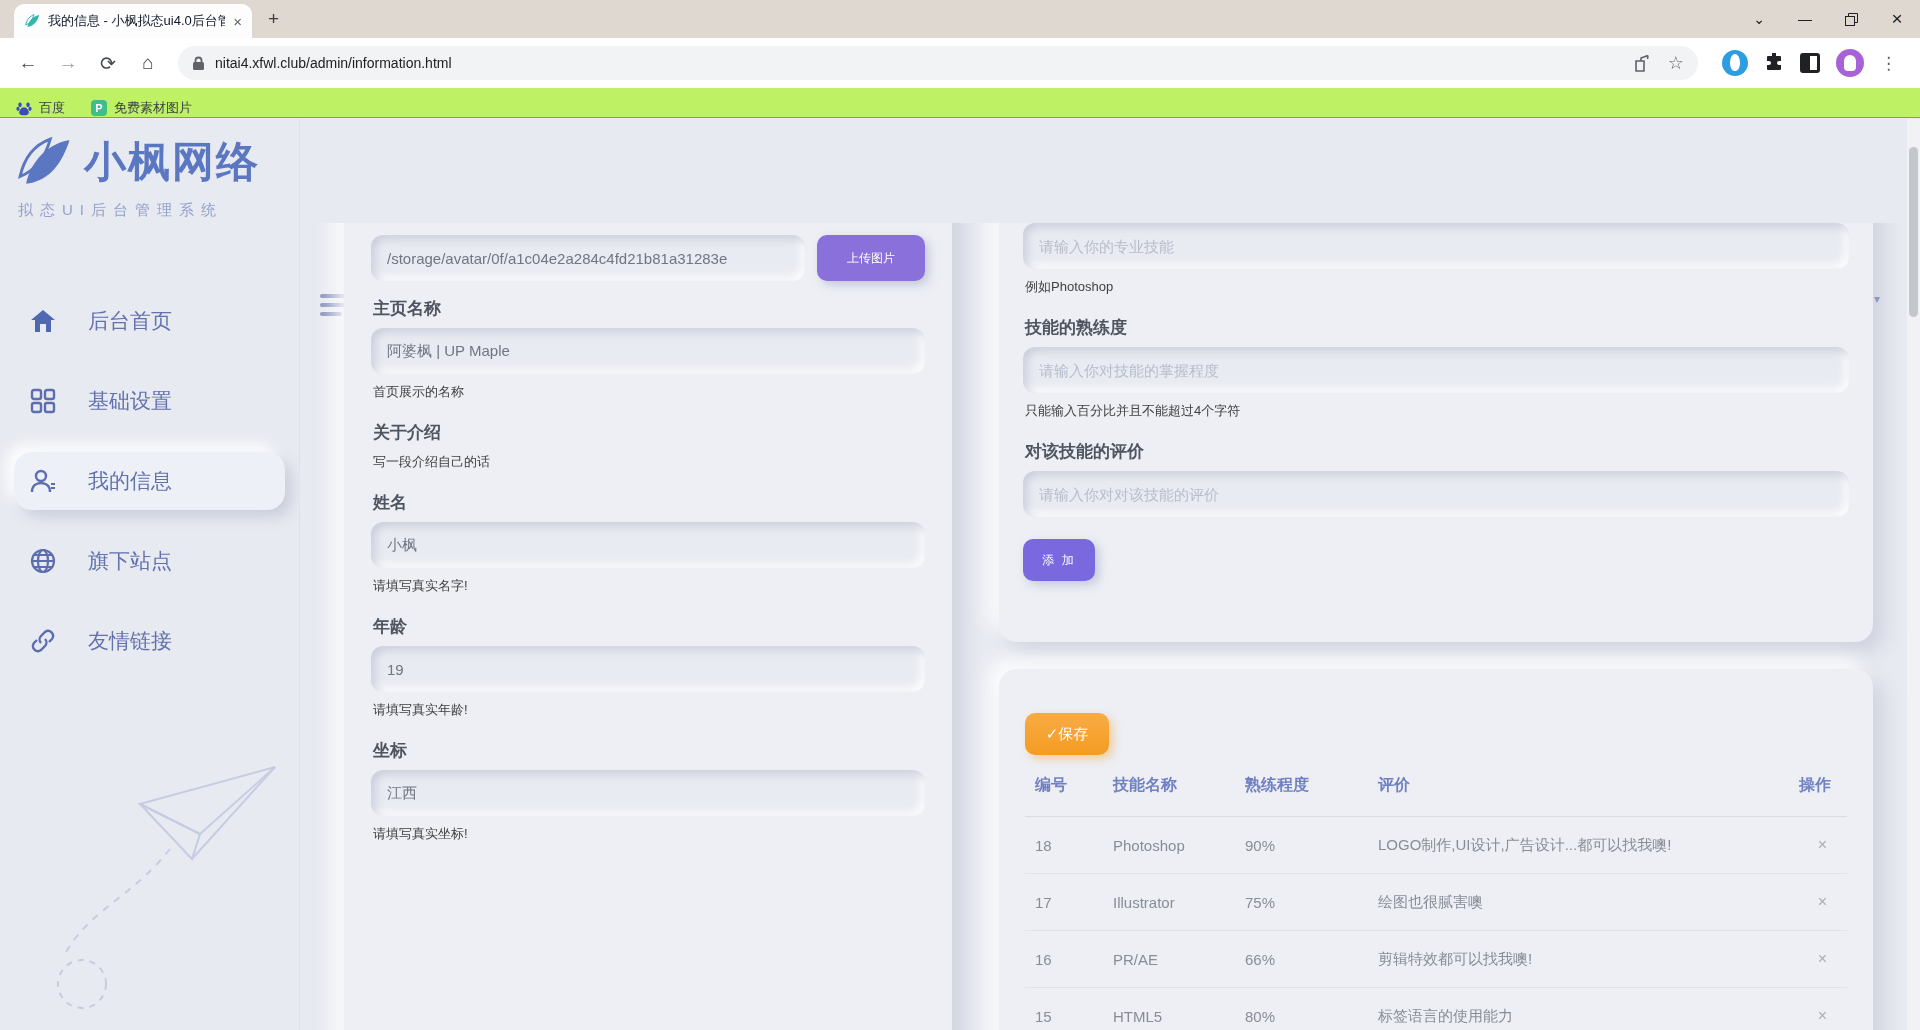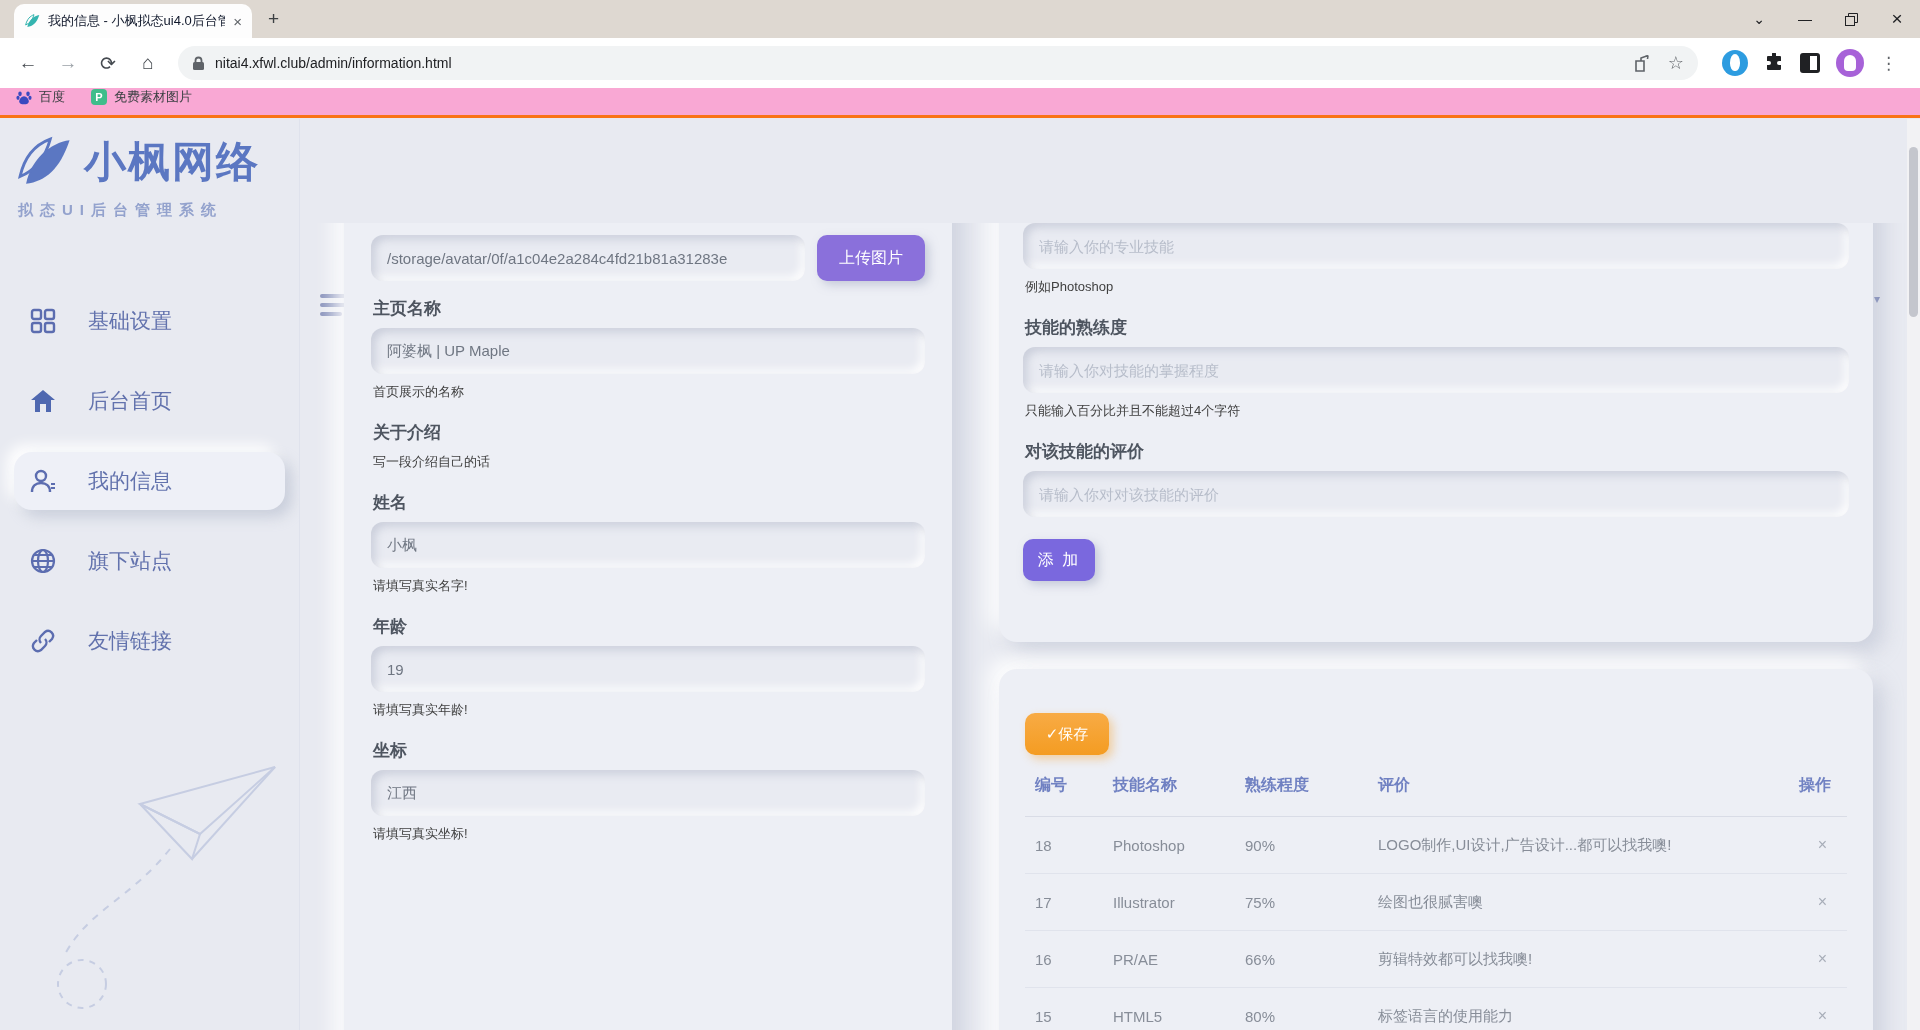--- a/index.html
+++ b/index.html
@@ -21,32 +21,32 @@
   .url-text { flex:1; font-size:14px; color:#202124; }
   .url-actions { display:flex; gap:14px; align-items:center; }
   .ext-area { display:flex; align-items:center; gap:16px; padding:0 10px; }
   .ext-circle-blue { width:26px; height:26px; border-radius:50%; background:#2d9ce0; position:relative; }
   .ext-circle-blue::after { content:""; position:absolute; left:8px; top:4px; width:10px; height:17px; background:#fff; border-radius:50% 50% 45% 45%; }
   .sidebar-toggle-ic { width:20px; height:20px; border:3px solid #202124; border-radius:3px; position:relative; }
   .sidebar-toggle-ic::after { content:""; position:absolute; left:0; top:0; width:7px; height:14px; background:#202124; }
   .profile-circle { width:28px; height:28px; border-radius:50%; background:#a762d8; position:relative; }
   .profile-circle::after { content:""; position:absolute; left:8px; top:6px; width:12px; height:16px; background:#fff; border-radius:6px 6px 4px 4px; }
   .dots { font-size:17px; color:#5f6368; letter-spacing:1px; }
-  .bookmarks { position:absolute; top:88px; left:0; width:1920px; height:30px; background:#f9a8d4; border-bottom:3px solid #f97316; display:flex; align-items:flex-start; padding:0 16px; gap:26px; }
+  .bookmarks { position:absolute; top:88px; left:0; width:1920px; height:30px; background:#bef264; border-bottom:1px solid #f97316; display:flex; align-items:flex-end; padding:0 16px; gap:26px; }
   .bm { display:flex; align-items:center; gap:7px; font-size:13px; color:#3c4043; }
   .bm-p { width:16px; height:16px; background:#3fbd8b; color:#fff; border-radius:4px; font-size:11px; font-weight:bold; display:flex; align-items:center; justify-content:center; }
 
   
   .app { position:absolute; top:119px; left:0; width:1920px; height:911px; background:#e8eaf1; }
 
   
   .sidebar { position:absolute; left:0; top:0; width:300px; height:100%; border-right:1px solid #dfe2ec; overflow:hidden; }
   .logo-row { display:flex; align-items:center; gap:12px; padding:14px 0 0 14px; }
   .logo-text { font-size:42px; font-weight:bold; color:#5b77c2; letter-spacing:2px; }
-  .logo-sub { font-size:15px; color:#93a2cd; letter-spacing:7px; padding:10px 0 0 18px;font-weight:bold; }
+  .logo-sub { font-size:15px; color:#93a2cd; letter-spacing:7px; padding:10px 0 0 18px; }
   .menu { margin-top:72px; }
   .menu-item { height:58px; margin:22px 14px; display:flex; align-items:center; gap:30px; padding-left:14px; border-radius:18px; cursor:pointer; }
   .menu-item .mi-label { font-size:21px; color:#6272ad; }
   .menu-item.active { background:#eef0f7; box-shadow:7px 7px 14px rgba(165,172,194,.45), -7px -7px 14px #ffffff; }
   .mi-icon { width:30px; height:30px; flex:0 0 30px; }
   .plane-decor { position:absolute; left:20px; top:620px; }
 
   
   .hamburger { position:absolute; left:320px; top:175px; width:30px; height:22px; display:flex; flex-direction:column; justify-content:space-between; cursor:pointer; }
   .hamburger span { height:4px; background:#8791bb; border-radius:2px; }
@@ -71,21 +71,21 @@
 
   .fld-label { font-size:17px; font-weight:bold; color:#4e5560; margin:20px 0 8px 2px; }
   .fld-label:first-of-type { margin-top:0; }
   .neu-input, .neu-textarea { width:100%; background:#e9ebf2; border:none; outline:none; border-radius:12px; box-shadow:inset 4px 4px 8px rgba(163,170,190,.45), inset -4px -4px 8px rgba(255,255,255,.95); font-size:15px; color:#6f7682; padding:0 16px; }
   .neu-input { height:46px; }
   .neu-input::placeholder, .neu-textarea::placeholder { color:#b7bdca; }
   .neu-textarea { height:146px; padding:14px 16px; resize:none; font-family:inherit; line-height:1.5; }
   .fld-help { font-size:13px; color:#404040; margin:9px 0 0 2px; }
   .path-row { display:flex; gap:12px; }
   .path-row .neu-input { flex:1; }
-  .btn-purple { background:#8a70db; color:#fff; border:none; border-radius:10px; font-size:16px; cursor:pointer; box-shadow:4px 4px 10px rgba(160,168,192,.5); }
+  .btn-purple { background:#8a70db; color:#fff; border:none; border-radius:10px; font-size:12px; cursor:pointer; box-shadow:4px 4px 10px rgba(160,168,192,.5); }
   .upload-btn { width:108px; height:46px; flex:0 0 108px; }
   .add-btn { width:72px; height:42px; margin-top:22px; background:#7a68de; letter-spacing:2px; }
   .save-btn { width:84px; height:42px; background:linear-gradient(#f8ab45,#f49c22); color:#fff; border:none; border-radius:10px; font-size:15px; cursor:pointer; box-shadow:4px 4px 10px rgba(244,166,60,.45); }
 
   .thead, .trow { display:grid; grid-template-columns:78px 132px 133px 1fr 56px; align-items:center; padding:0 10px; }
   .thead { height:62px; font-size:16px; font-weight:bold; color:#7081c2; border-bottom:1px solid #d9dce6; }
   .trow { height:57px; font-size:15px; color:#878d98; border-bottom:1px solid #e0e3ec; }
   .t-op-h { text-align:right; padding-right:6px; }
   .row-del { text-align:right; padding-right:10px; color:#a7adb8; font-size:16px; cursor:pointer; }
 
@@ -172,33 +172,33 @@
       <svg width="58" height="58" viewBox="0 0 48 48">
           <path d="M10 42 C14 22,30 8,46 6 C38 30,26 40,10 42 Z" fill="#5b77c2"></path>
           <path d="M5 36 C9 18,19 9,30 5 C26 20,17 31,5 36 Z" fill="none" stroke="#5b77c2" stroke-width="2.4"></path>
         </svg>
       <span class="logo-text">小枫网络</span>
     </div>
     <div class="logo-sub">拟态UI后台管理系统</div>
 
     <div class="menu">
       <div class="menu-item">
+        <svg class="mi-icon" viewBox="0 0 30 30">
+            <path d="M15 4 L27 14 H23 V26 H18 V18 H12 V26 H7 V14 H3 Z" fill="#4f68b0"></path>
+          </svg>
+        <span class="mi-label">后台首页</span>
+      </div>
+      <div class="menu-item">
         <svg class="mi-icon" viewBox="0 0 30 30" fill="none" stroke="#5c6db0" stroke-width="2.4">
             <rect x="4" y="4" width="9" height="9" rx="2"></rect>
             <rect x="17" y="4" width="9" height="9" rx="2"></rect>
             <rect x="4" y="17" width="9" height="9" rx="2"></rect>
             <rect x="17" y="17" width="9" height="9" rx="2"></rect>
           </svg>
         <span class="mi-label">基础设置</span>
-      </div>
-      <div class="menu-item">
-        <svg class="mi-icon" viewBox="0 0 30 30">
-            <path d="M15 4 L27 14 H23 V26 H18 V18 H12 V26 H7 V14 H3 Z" fill="#4f68b0"></path>
-          </svg>
-        <span class="mi-label">后台首页</span>
       </div>
       <div class="menu-item active">
         <svg class="mi-icon" viewBox="0 0 30 30" fill="none" stroke="#5c6db0" stroke-width="2.4">
             <circle cx="13" cy="10" r="5"></circle>
             <path d="M4 26 c0-6 4-9 9-9 s9 3 9 9"></path>
             <path d="M23 18 h4 M23 22 h4" stroke-width="2"></path>
           </svg>
         <span class="mi-label">我的信息</span>
       </div>
       <div class="menu-item">

